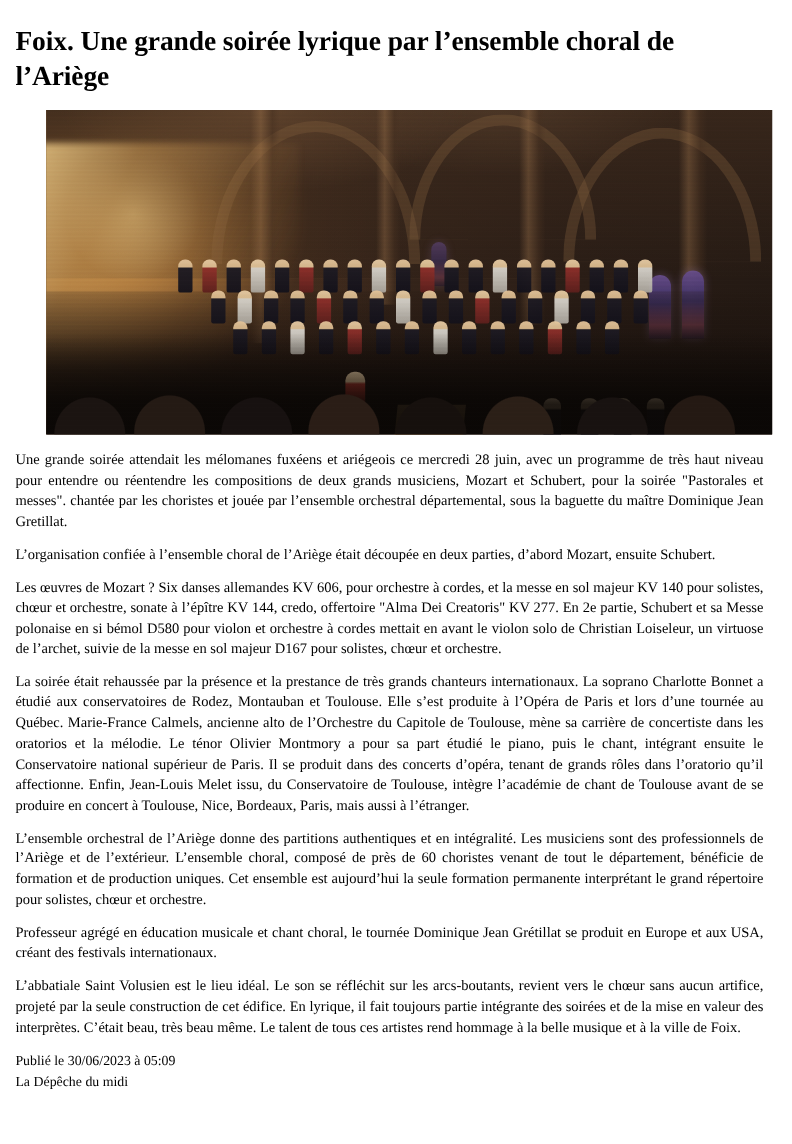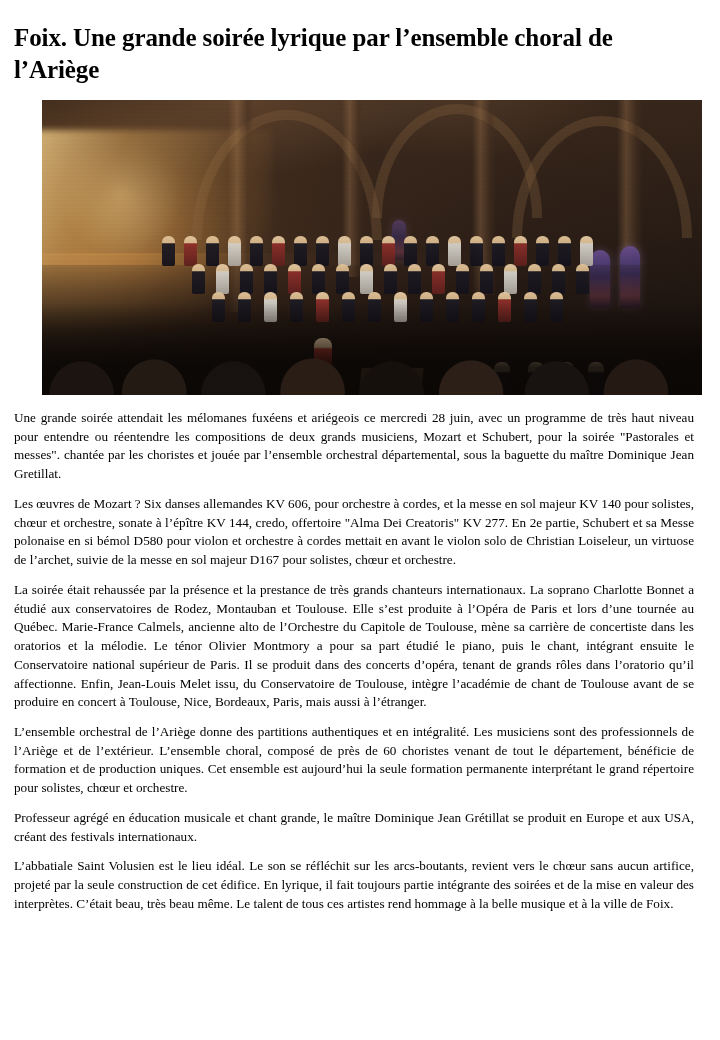--- a/index.html
+++ b/index.html
@@ -246,21 +246,26 @@
       <div class="soloist s2"></div>
       <div class="soloist s3"></div>
       <div class="soloist s4"></div>
       <div class="crowd"></div>
       <div class="grain"></div>
     </div>
   </div>
 
   <div class="body-text">
     <p class="body">Une grande soirée attendait les mélomanes fuxéens et ariégeois ce mercredi 28 juin, avec un programme de très haut niveau pour entendre ou réentendre les compositions de deux grands musiciens, Mozart et Schubert, pour la soirée "Pastorales et messes". chantée par les choristes et jouée par l’ensemble orchestral départemental, sous la baguette du maître Dominique Jean Gretillat.</p>
+    <p class="body">L’organisation confiée à l’ensemble choral de l’Ariège était découpée en deux parties, d’abord Mozart, ensuite Schubert.</p>
     <p class="body">Les œuvres de Mozart ? Six danses allemandes KV 606, pour orchestre à cordes, et la messe en sol majeur KV 140 pour solistes, chœur et orchestre, sonate à l’épître KV 144, credo, offertoire "Alma Dei Creatoris" KV 277. En 2e partie, Schubert et sa Messe polonaise en si bémol D580 pour violon et orchestre à cordes mettait en avant le violon solo de Christian Loiseleur, un virtuose de l’archet, suivie de la messe en sol majeur D167 pour solistes, chœur et orchestre.</p>
     <p class="body">La soirée était rehaussée par la présence et la prestance de très grands chanteurs internationaux. La soprano Charlotte Bonnet a étudié aux conservatoires de Rodez, Montauban et Toulouse. Elle s’est produite à l’Opéra de Paris et lors d’une tournée au Québec. Marie-France Calmels, ancienne alto de l’Orchestre du Capitole de Toulouse, mène sa carrière de concertiste dans les oratorios et la mélodie. Le ténor Olivier Montmory a pour sa part étudié le piano, puis le chant, intégrant ensuite le Conservatoire national supérieur de Paris. Il se produit dans des concerts d’opéra, tenant de grands rôles dans l’oratorio qu’il affectionne. Enfin, Jean-Louis Melet issu, du Conservatoire de Toulouse, intègre l’académie de chant de Toulouse avant de se produire en concert à Toulouse, Nice, Bordeaux, Paris, mais aussi à l’étranger.</p>
     <p class="body">L’ensemble orchestral de l’Ariège donne des partitions authentiques et en intégralité. Les musiciens sont des professionnels de l’Ariège et de l’extérieur. L’ensemble choral, composé de près de 60 choristes venant de tout le département, bénéficie de formation et de production uniques. Cet ensemble est aujourd’hui la seule formation permanente interprétant le grand répertoire pour solistes, chœur et orchestre.</p>
-    <p class="body">Professeur agrégé en éducation musicale et chant grande, le maître Dominique Jean Grétillat se produit en Europe et aux USA, créant des festivals internationaux.</p>
+    <p class="body">Professeur agrégé en éducation musicale et chant choral, le tournée Dominique Jean Grétillat se produit en Europe et aux USA, créant des festivals internationaux.</p>
     <p class="body">L’abbatiale Saint Volusien est le lieu idéal. Le son se réfléchit sur les arcs-boutants, revient vers le chœur sans aucun artifice, projeté par la seule construction de cet édifice. En lyrique, il fait toujours partie intégrante des soirées et de la mise en valeur des interprètes. C’était beau, très beau même. Le talent de tous ces artistes rend hommage à la belle musique et à la ville de Foix.</p>
   </div>
 
+  <div class="footer">
+    <div>Publié le 30/06/2023 à 05:09</div>
+    <div>La Dépêche du midi</div>
+  </div>
 
 </div>
 
 </body></html>

